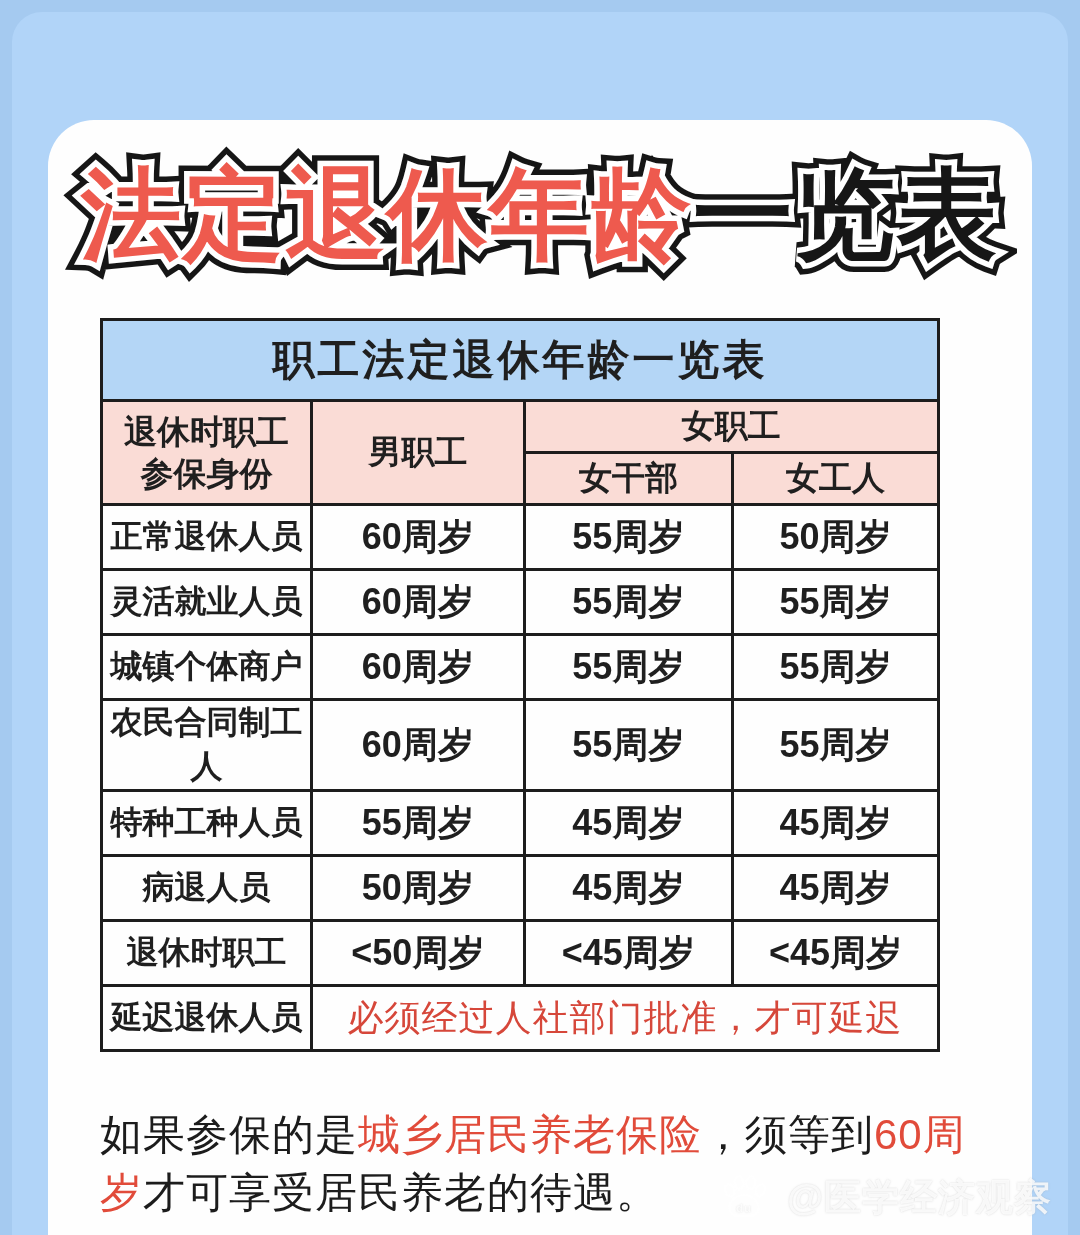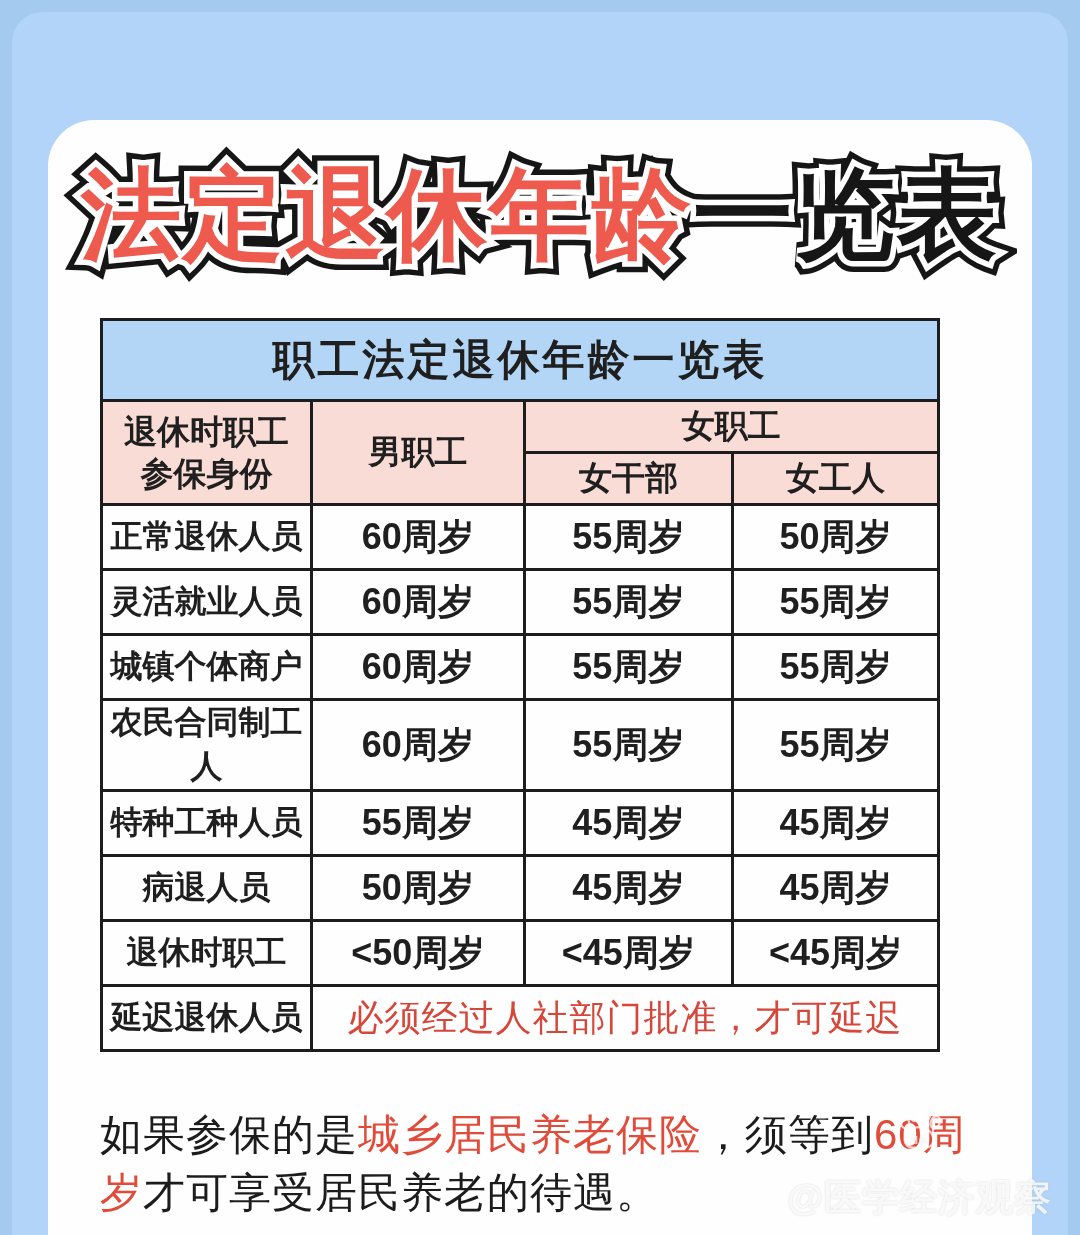--- a/index.html
+++ b/index.html
@@ -73,21 +73,20 @@
   .footer-note .red { color: #e14b3a; }
 
   
   .watermark {
     position: absolute; right: 28px; bottom: 12px;
     display: flex; align-items: center; gap: 20px;
     color: rgba(255,255,255,0.82);
     font-size: 37px; font-weight: 700; letter-spacing: 1px;
     text-shadow: 0 0 2px rgba(140,140,140,0.35);
     white-space: nowrap;
-    flex-direction: column;
   }
   .watermark svg { display: block; opacity: 0.85; }
 </style>
 </head>
 <body>
 
 <div class="bg-panel"></div>
 <div class="card"></div>
 
 <div class="big-title">

